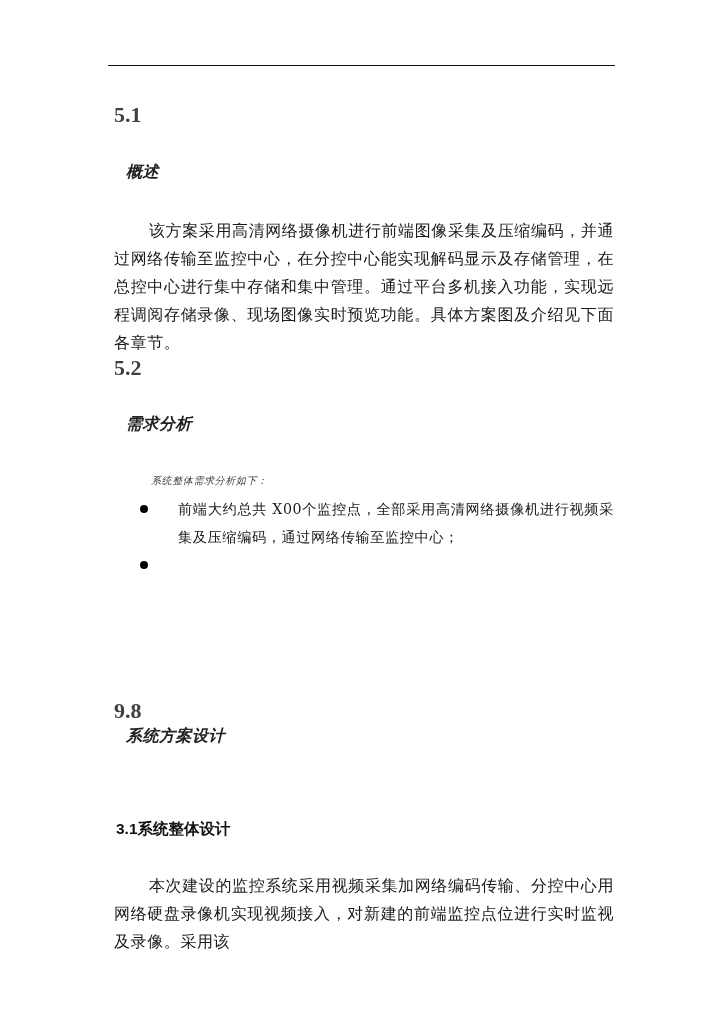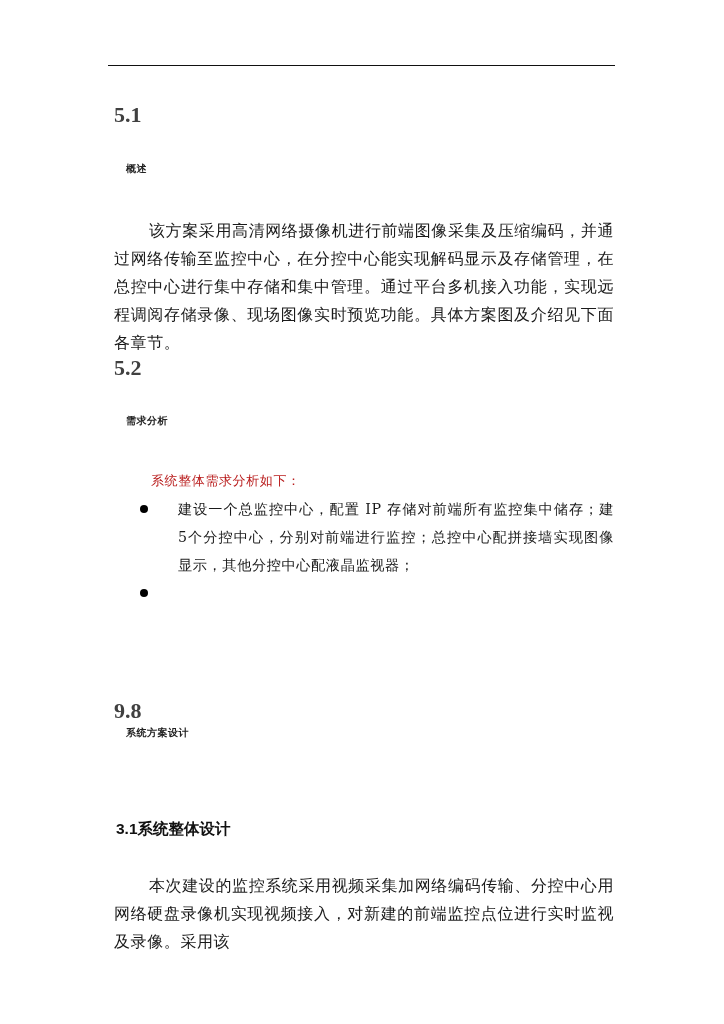--- a/index.html
+++ b/index.html
@@ -1,44 +1,44 @@
 <!DOCTYPE html>
 <html><head>
   <meta charset="utf-8">
   <style>
     html, body { margin:0; padding:0; background:#ffffff; }
     body { width:724px; height:1024px; position:relative; overflow:hidden;
       font-family: "DejaVu Serif", "Liberation Serif", serif; color:#111; }
     .rule { position:absolute; left:108px; top:65px; width:507px; height:0; border-top:1.5px solid #111; }
     .abs { position:absolute; white-space:nowrap; }
     .h-num { font-family:"Liberation Serif", serif; font-weight:bold; font-size:22px; color:#404040; left:114px; }
-    .h-cn { font-family:"DejaVu Sans", sans-serif; font-weight:bold; font-size:10px; color:#222; left:126px; letter-spacing:0.5px; }
+    .h-cn { font-family:"DejaVu Sans", sans-serif; font-weight:bold; font-size:16px; color:#222; left:126px; letter-spacing:0.5px;font-style:italic; }
     .h-sub { font-family:Liberation Sans, sans-serif; font-weight:bold; font-size:15.5px; color:#111; left:116px; }
     .para { position:absolute; left:114px; width:500px; font-size:16px; line-height:28px;
       text-align:justify; text-align-last:left; color:#1a1a1a; letter-spacing:0.6px; }
     .para .indent { display:inline-block; width:35px; }
     .list { position:absolute; left:138px; width:476px; margin:0; padding:0; list-style:none; }
     .list li { position:relative; padding-left:40px; font-size:14.2px; line-height:28px;
       text-align:justify; text-align-last:left; color:#1a1a1a; letter-spacing:0.6px; }
     .list li .bullet { position:absolute; left:2px; top:10px; width:8px; height:8px; border-radius:50%; background:#000; }
-    .intro { position:absolute; left:151px; font-size:13px; line-height:28px; color:#b91c1c; letter-spacing:0.6px; white-space:nowrap; }
+    .intro { position:absolute; left:151px; font-size:10px; line-height:28px; color:#404040; letter-spacing:0.6px; white-space:nowrap;font-style:italic; }
   </style>
 </head>
 <body>
 
 <div class="rule"></div>
 
 <div class="abs h-num" style="top:102px;">5.1</div>
 <div class="abs h-cn" style="top:162px;">概述</div>
 <div class="para" style="top:217px;"><span class="indent"></span><span>该方案采用高清网络摄像机进行前端图像采集及压缩编码，并通过网络传输至监控中心，在分控中心能实现解码显示及存储管理，在总控中心进行集中存储和集中管理。通过平台多机接入功能，实现远程调阅存储录像、现场图像实时预览功能。具体方案图及介绍见下面各章节。</span></div>
 
 <div class="abs h-num" style="top:355px;">5.2</div>
 <div class="abs h-cn" style="top:414px;">需求分析</div>
 <div class="intro" style="top:467px;">系统整体需求分析如下：</div>
 <ul class="list" style="top:495px;">
-  <li><span class="bullet"></span><span>建设一个总监控中心，配置 IP 存储对前端所有监控集中储存；建 5个分控中心，分别对前端进行监控；总控中心配拼接墙实现图像显示，其他分控中心配液晶监视器；</span></li>
+  <li><span class="bullet"></span><span>前端大约总共 X00个监控点，全部采用高清网络摄像机进行视频采集及压缩编码，通过网络传输至监控中心；</span></li>
   <li><span class="bullet"></span></li>
 </ul>
 
 <div class="abs h-num" style="top:698px;">9.8</div>
 <div class="abs h-cn" style="top:726px;">系统方案设计</div>
 <div class="abs h-sub" style="top:819px;">3.1系统整体设计</div>
 <div class="para" style="top:872px;"><span class="indent"></span><span>本次建设的监控系统采用视频采集加网络编码传输、分控中心用网络硬盘录像机实现视频接入，对新建的前端监控点位进行实时监视及录像。采用该</span></div>
 
 </body></html>

